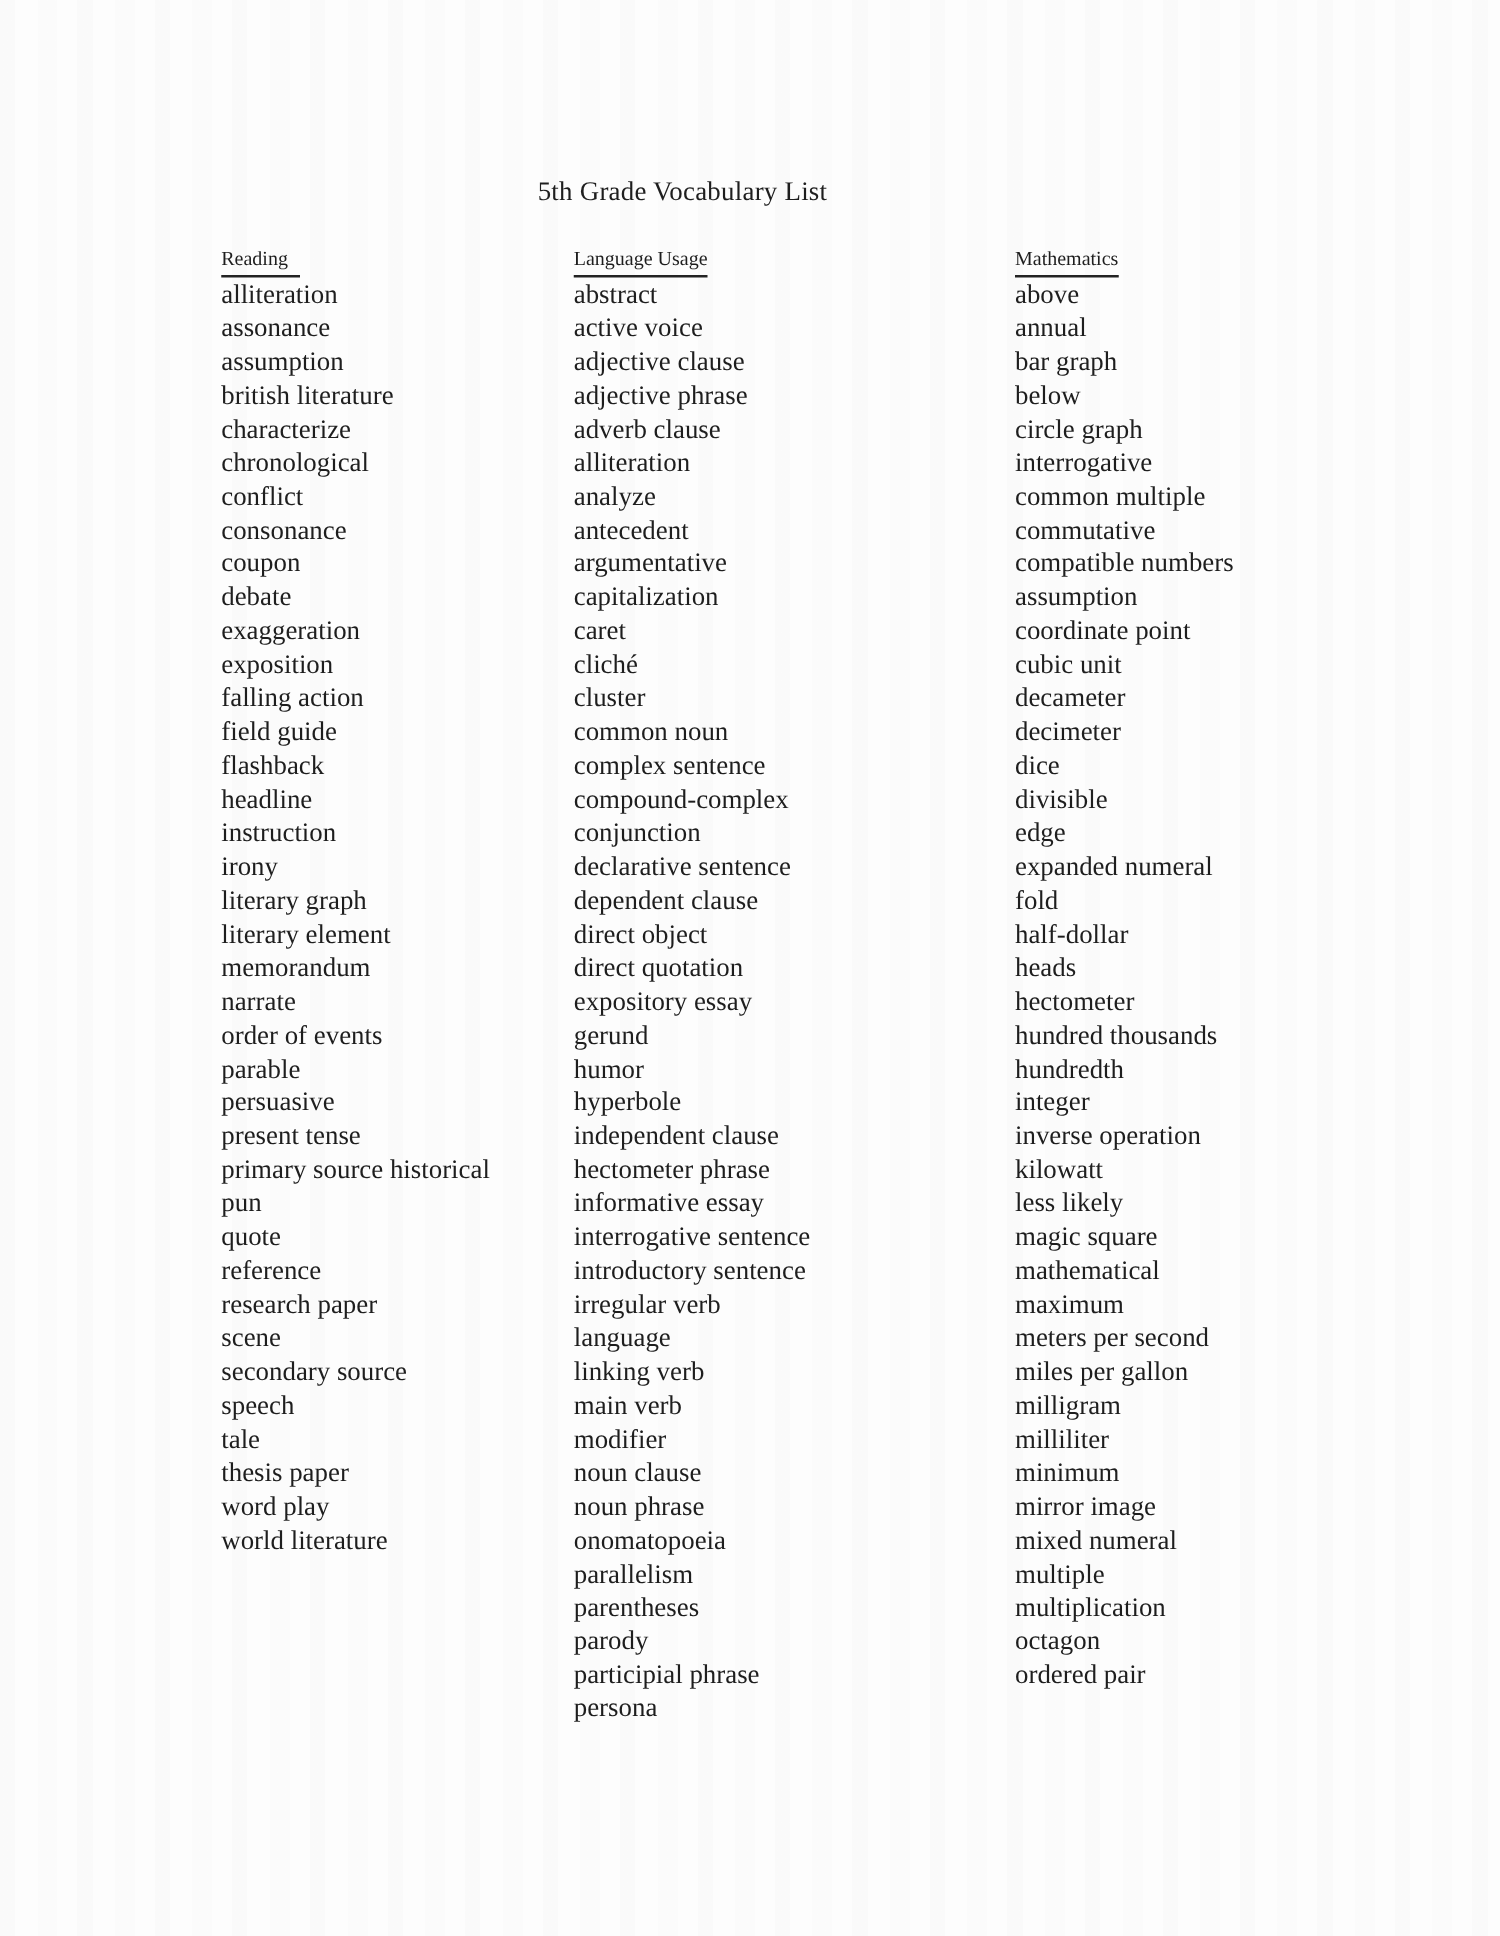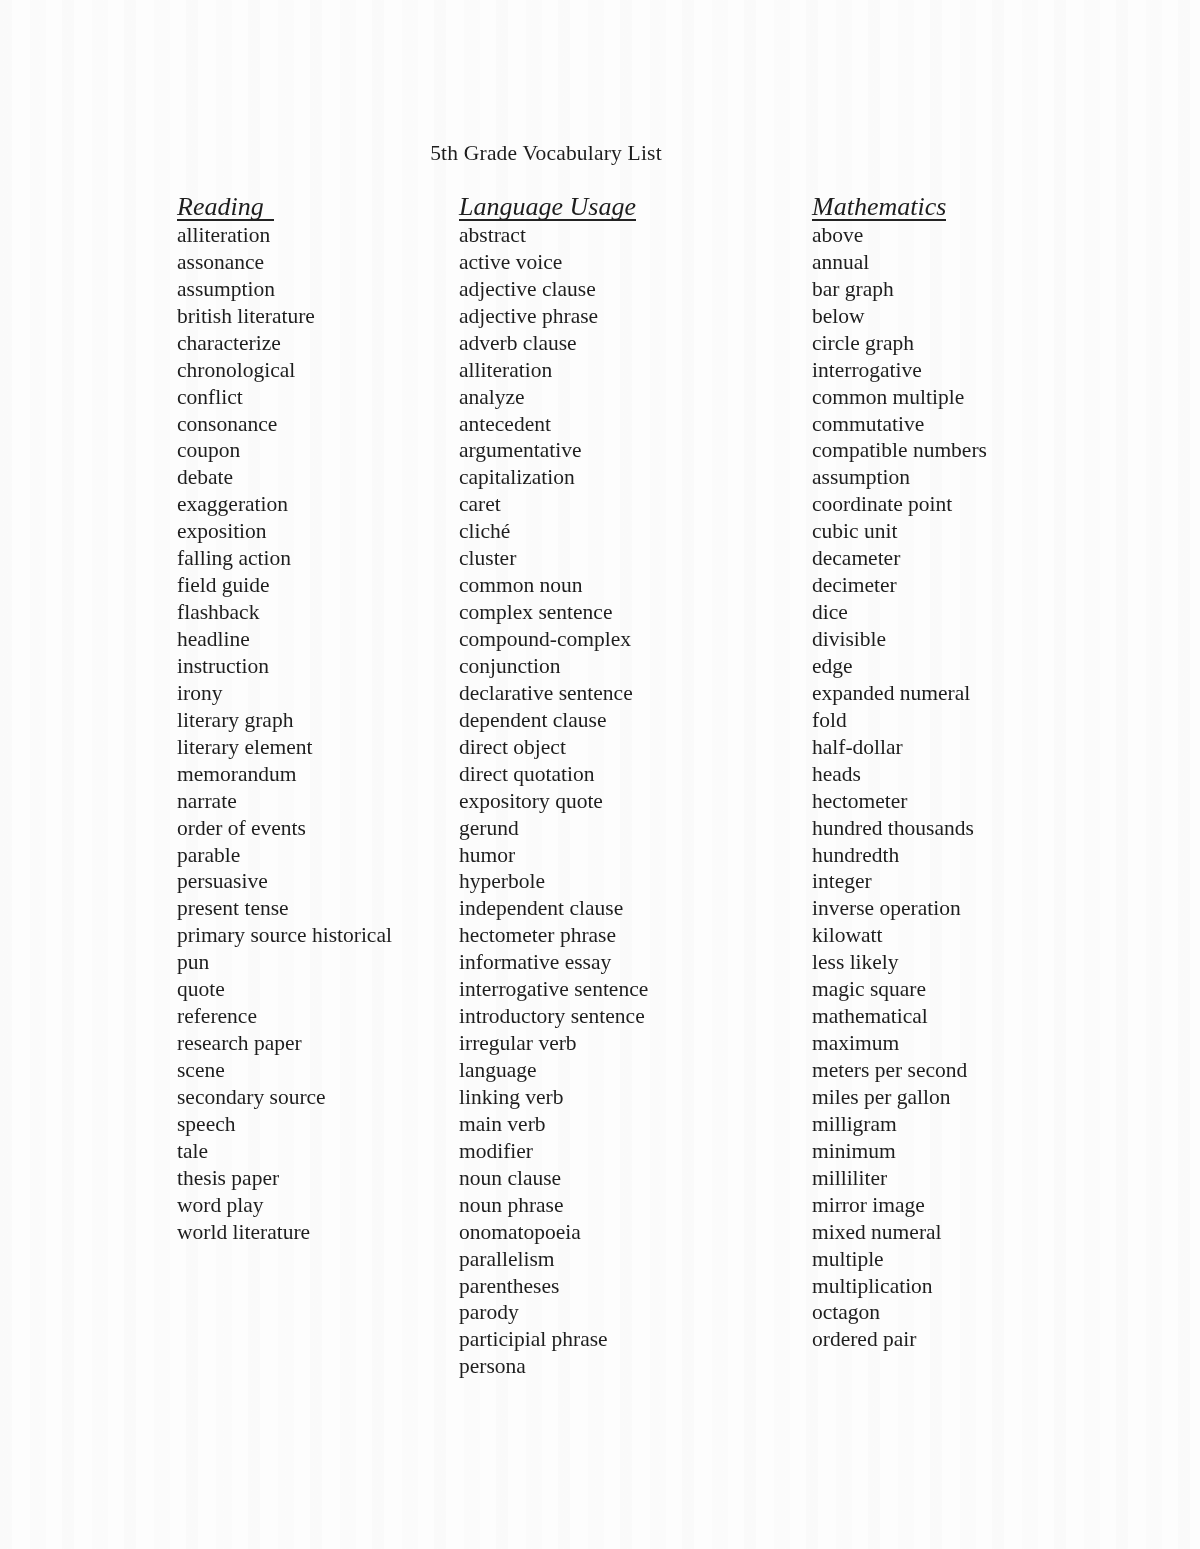--- a/index.html
+++ b/index.html
@@ -41,25 +41,24 @@
   }
   .col-0 { left: 177px; width: 280px; }
   .col-1 { left: 459px; width: 350px; }
   .col-2 { left: 812px; width: 380px; }
   .hdr-line {
     line-height: 26.95px;
     height: 26.95px;
   }
   .col-header {
     display: inline-block;
-    font-size: 26px;
+    font-size: 16px;
     line-height: 24px;
     border-bottom: 2px solid #232323;
     white-space: nowrap;
-    font-style: italic;
   }
   .col-0 .col-header { padding-right: 10px; } 
   .word {
     font-size: 21.5px;
     line-height: 26.95px;
     height: 26.95px;
     white-space: nowrap;
   }
 </style>
 </head>
@@ -134,21 +133,21 @@
         <div class="word">cliché</div>
         <div class="word">cluster</div>
         <div class="word">common noun</div>
         <div class="word">complex sentence</div>
         <div class="word">compound-complex</div>
         <div class="word">conjunction</div>
         <div class="word">declarative sentence</div>
         <div class="word">dependent clause</div>
         <div class="word">direct object</div>
         <div class="word">direct quotation</div>
-        <div class="word">expository quote</div>
+        <div class="word">expository essay</div>
         <div class="word">gerund</div>
         <div class="word">humor</div>
         <div class="word">hyperbole</div>
         <div class="word">independent clause</div>
         <div class="word">hectometer phrase</div>
         <div class="word">informative essay</div>
         <div class="word">interrogative sentence</div>
         <div class="word">introductory sentence</div>
         <div class="word">irregular verb</div>
         <div class="word">language</div>
@@ -198,22 +197,22 @@
         <div class="word">integer</div>
         <div class="word">inverse operation</div>
         <div class="word">kilowatt</div>
         <div class="word">less likely</div>
         <div class="word">magic square</div>
         <div class="word">mathematical</div>
         <div class="word">maximum</div>
         <div class="word">meters per second</div>
         <div class="word">miles per gallon</div>
         <div class="word">milligram</div>
+        <div class="word">milliliter</div>
         <div class="word">minimum</div>
-        <div class="word">milliliter</div>
         <div class="word">mirror image</div>
         <div class="word">mixed numeral</div>
         <div class="word">multiple</div>
         <div class="word">multiplication</div>
         <div class="word">octagon</div>
         <div class="word">ordered pair</div>
       </div>
   </section>
 
 </div>

